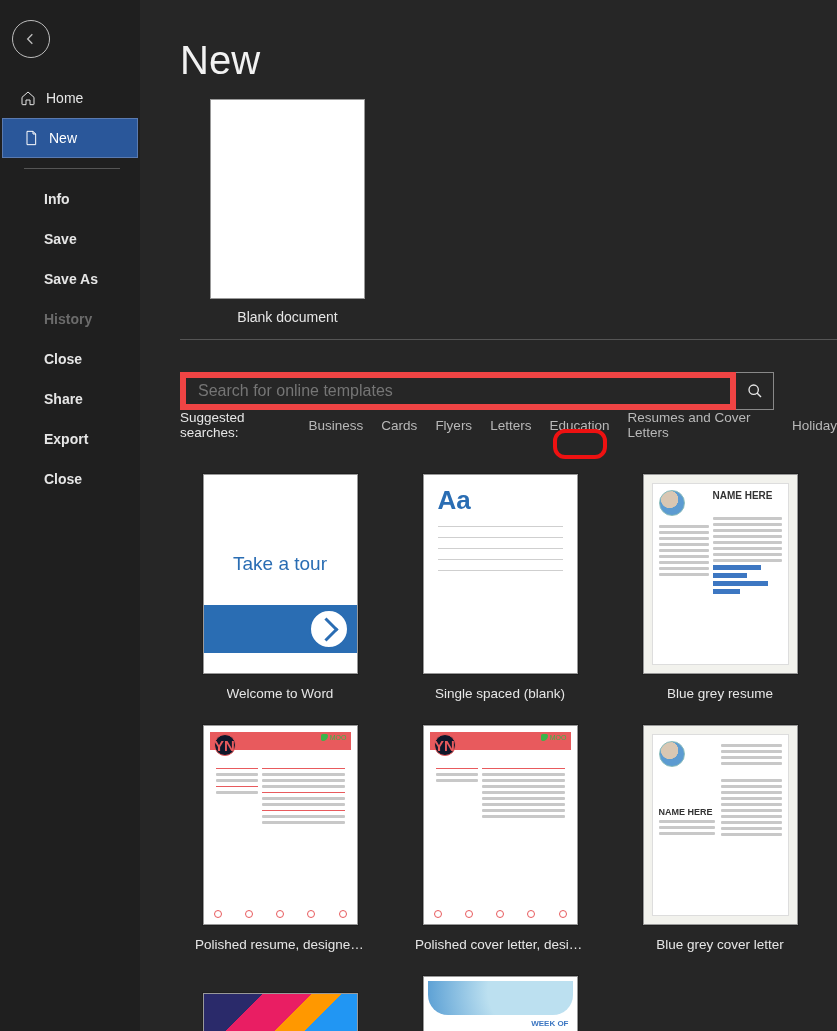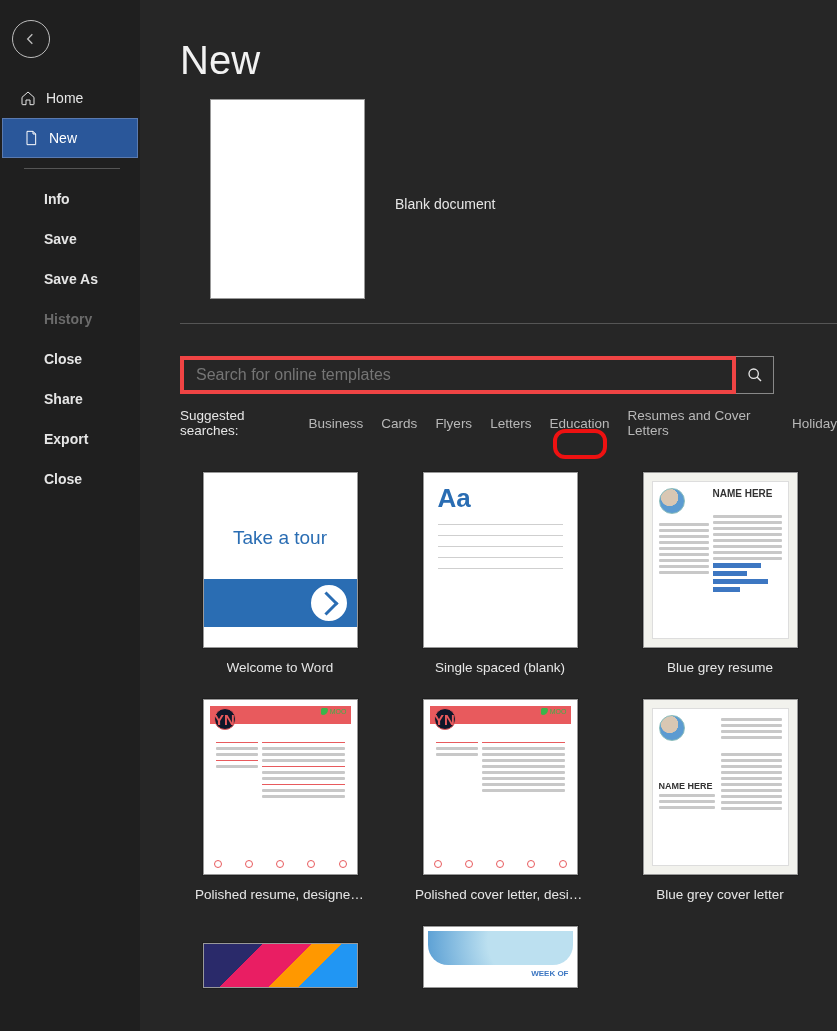--- a/index.html
+++ b/index.html
@@ -65,20 +65,21 @@
     position:relative;
   }
   h1.page-title {
     font-size:40px;
     font-weight:300;
     color:#f2f2f2;
     margin-bottom:16px;
   }
   .blank-doc {
     display:inline-flex;
+    flex-direction:column;
     align-items:center;
     cursor:pointer;
   }
   .blank-thumb {
     width:155px; height:200px;
     background:#fff;
     border:1px solid #999;
     margin:0 0 10px 30px;
   }
   .blank-label { font-size:14px; color:#e6e6e6; margin-left:30px;}
@@ -87,38 +88,37 @@
     margin:14px 0 32px 0;
     width: calc(100% - 0px);
   }
   .search-row {
     display:flex;
     width: 594px;
   }
   .search-input {
     flex:1;
     background:#262626;
-    border:4px solid #ef4444;
+    border:6px solid #ef4444;
     color:#bdbdbd;
     font-size:16px;
     padding:8px 12px;
     height:38px;
     outline:none;
   }
   .search-btn {
     width:38px; height:38px;
     border:1px solid #888; border-left:none;
     background:#262626;
     display:flex; align-items:center; justify-content:center;
     cursor:pointer;
   }
   .search-btn svg { width:16px; height:16px; stroke:#e6e6e6; fill:none; stroke-width:2;}
   .suggested {
     display:flex; align-items:center; gap:18px;
-    margin-top:14px;
     font-size:13.5px;
     color:#bdbdbd;
   }
   .suggested-label { color:#e6e6e6;}
   .tag { cursor:pointer; color:#b8b8b8; }
   .highlight-ring {
     position:absolute;
     left:413px; top:429px;
     width:54px; height:30px;
     border:4px solid #e11;
@@ -128,21 +128,21 @@
   .templates {
     margin-top:34px;
     display:grid;
     grid-template-columns: repeat(3, 200px);
     column-gap:20px;
     row-gap:24px;
     width: 660px;
   }
   .tpl { display:flex; flex-direction:column; align-items:center; cursor:pointer;}
   .tpl-thumb {
-    width:155px; height:176px;
+    width:155px; height:200px;
     background:#fff;
     border:1px solid #999;
     box-shadow:0 0 0 1px rgba(0,0,0,0.2);
     position:relative;
     overflow:hidden;
   }
   .tpl-label {
     font-size:13.5px; color:#e6e6e6; margin-top:12px;
     max-width:170px; text-align:center;
     white-space:nowrap; overflow:hidden; text-overflow:ellipsis;

